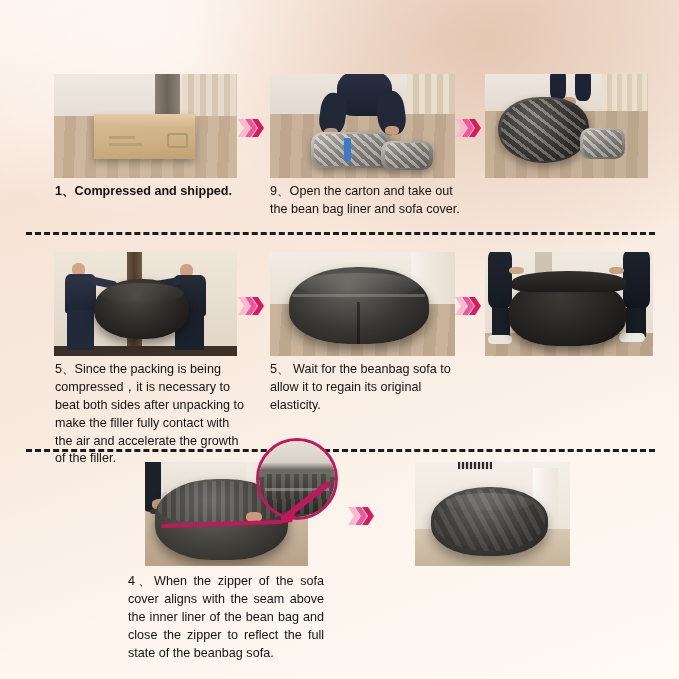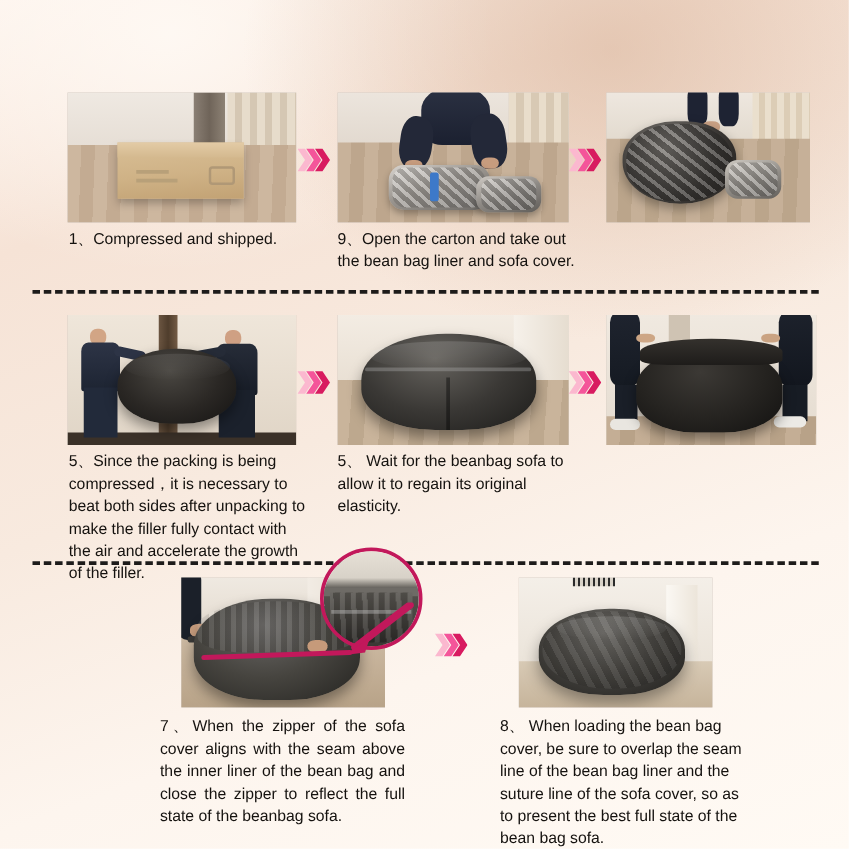--- a/index.html
+++ b/index.html
@@ -156,21 +156,21 @@
       <div style="position:absolute;left:40%;top:-6%;width:10%;height:32%;background:#1e2333;border-radius:30%;"></div>
       <div style="position:absolute;left:55%;top:-6%;width:10%;height:32%;background:#1e2333;border-radius:30%;"></div>
       <div style="position:absolute;left:47%;top:22%;width:9%;height:9%;background:#caa184;border-radius:40%;"></div>
       <div style="position:absolute;left:8%;top:22%;width:56%;height:64%;border-radius:46% 44% 48% 50%;background:radial-gradient(circle at 38% 32%,#7c7873,#3a3734 60%,#201e1c);box-shadow:0 4px 9px rgba(0,0,0,.35);"></div>
       <div style="position:absolute;left:10%;top:24%;width:52%;height:60%;border-radius:46%;background:repeating-linear-gradient(38deg,rgba(255,255,255,.22) 0 3px,rgba(20,20,20,.3) 3px 8px);"></div>
       <div style="position:absolute;left:58%;top:52%;width:28%;height:30%;border-radius:10px;background:linear-gradient(160deg,#cec9c2,#8e8a84 55%,#625f5b);"></div>
       <div style="position:absolute;left:60%;top:54%;width:24%;height:26%;border-radius:8px;background:repeating-linear-gradient(42deg,rgba(255,255,255,.3) 0 3px,rgba(60,60,60,.26) 3px 7px);"></div>
     </div>
   </div>
 
-  <div class="caption" style="left:55px; top:183px; width:195px;">1、Compressed and shipped.</div>
+  <div class="caption" style="left:55px; top:183px; width:195px;font-weight:bold;">1、Compressed and shipped.</div>
   <div class="caption" style="left:270px; top:183px; width:200px;">9、Open the carton and take out  the bean bag liner and sofa cover.</div>
 
   <div class="photo" style="left:54px; top:252px; width:183px; height:104px;">
     <div class="scene">
       <div class="wall" style="height:100%; background:linear-gradient(180deg,#efe6da,#e0d5c6);"></div>
       <div style="position:absolute;left:40%;top:0;width:8%;height:94%;background:linear-gradient(90deg,#6b5541,#4f3d2c,#735b45);"></div>
       <div class="floor" style="height:10%; background:#3b3128;"></div>
 
       <div style="position:absolute;left:10%;top:11%;width:7%;height:12%;background:#d2a585;border-radius:45%;"></div>
       <div style="position:absolute;left:6%;top:21%;width:17%;height:38%;background:linear-gradient(180deg,#2d3446,#1d2432);border-radius:18% 18% 6% 6%;"></div>
@@ -282,16 +282,15 @@
       <div class="wall" style="height:66%; background:linear-gradient(180deg,#f4efe8,#ebe4da);"></div>
       <div style="position:absolute;left:28%;top:0;width:22%;height:7%;background:repeating-linear-gradient(90deg,#2b2b2b 0 2px,#d8d2c8 2px 4px);"></div>
       <div style="position:absolute;left:76%;top:6%;width:16%;height:60%;background:linear-gradient(90deg,#fbf8f3,#ece5da);"></div>
       <div class="floor" style="height:36%; background:linear-gradient(180deg,#d8cab5,#c6b49b);"></div>
       <div style="position:absolute;left:10%;top:24%;width:76%;height:66%;border-radius:48% 48% 44% 44%;background:radial-gradient(ellipse at 44% 28%,#6a6864,#43413d 48%,#201f1d);box-shadow:0 6px 12px rgba(0,0,0,.36);"></div>
       <div style="position:absolute;left:12%;top:26%;width:72%;height:60%;border-radius:48%;background:repeating-linear-gradient(62deg,rgba(255,255,255,.07) 0 5px,rgba(0,0,0,.07) 5px 11px);"></div>
       <div style="position:absolute;left:20%;top:30%;width:56%;height:18%;border-radius:50%;background:linear-gradient(180deg,rgba(255,255,255,.13),transparent);"></div>
     </div>
   </div>
 
-  <div class="caption justify" style="left:128px; top:573px; width:196px;">7、When the zipper of the sofa cover aligns with the seam above the inner liner of the bean bag and close the zipper to reflect the full state of the beanbag sofa.</div>
-  <div class="caption" style="left:400px; top:573px; width:200px;">8、 When loading the bean bag cover, be sure to overlap the seam line of the bean bag liner and the suture line of the sofa cover, so as to present the best full state of the bean bag sofa.</div>
+  <div class="caption justify" style="left:128px; top:573px; width:196px;">4、When the zipper of the sofa cover aligns with the seam above the inner liner of the bean bag and close the zipper to reflect the full state of the beanbag sofa.</div>
 
 </div>
 
 </body></html>

